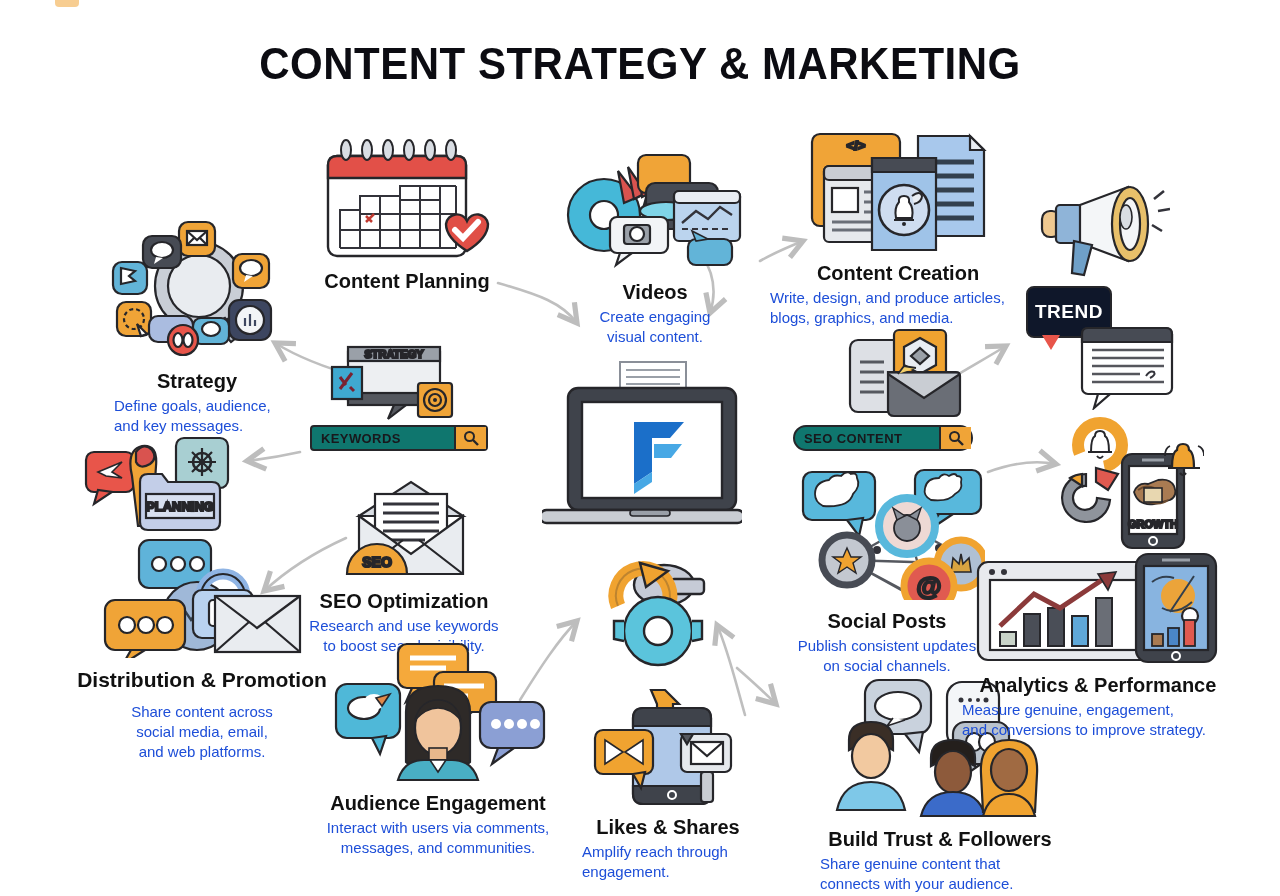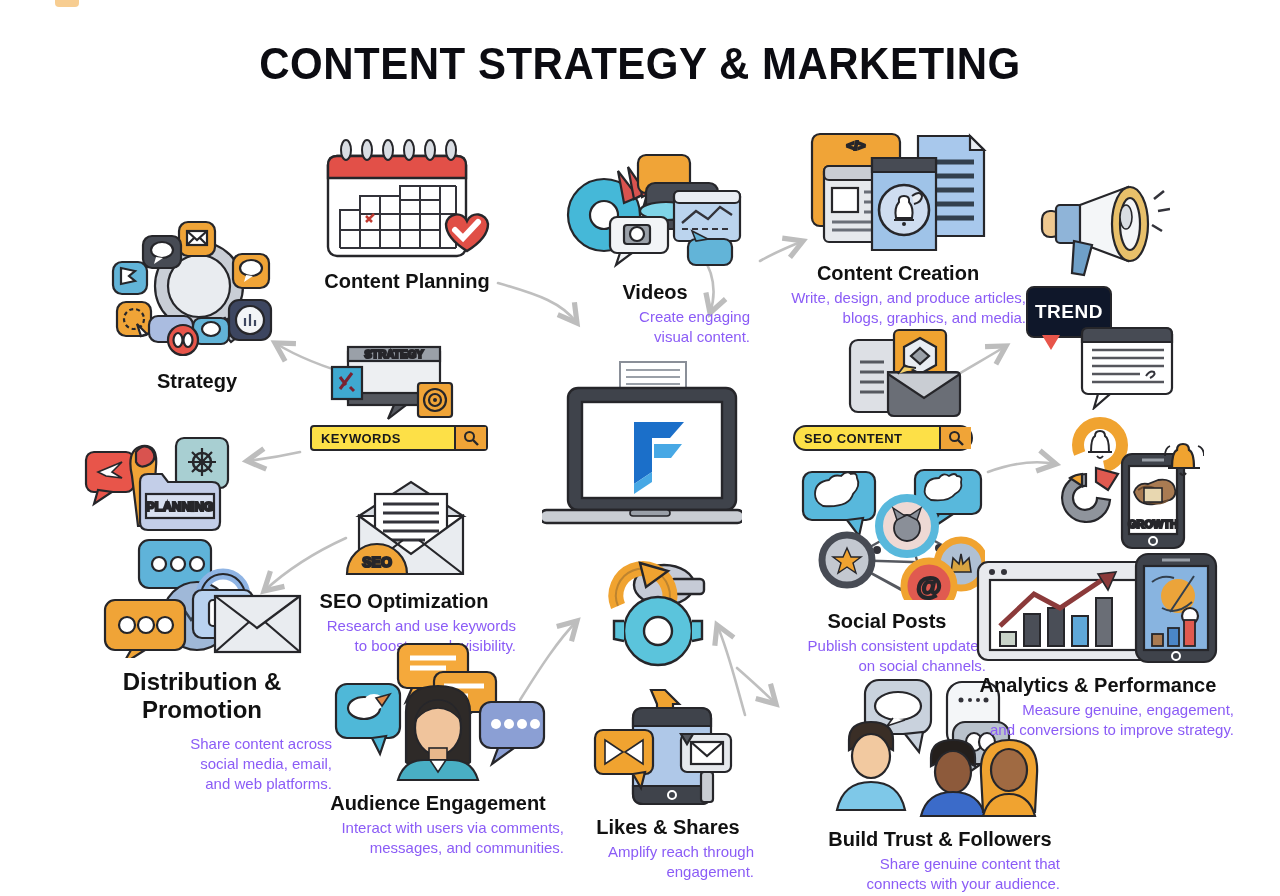--- a/index.html
+++ b/index.html
@@ -4,27 +4,27 @@
 <style>
   html,body{margin:0;padding:0;}
   body{width:1280px;height:896px;position:relative;background:#ffffff;overflow:hidden;
        font-family:"Liberation Sans",sans-serif;color:#16161a;}
   .canvas{position:absolute;inset:0;}
   .title{position:absolute;top:40px;left:0;width:100%;text-align:center;
          font-size:42px;font-weight:800;letter-spacing:0.5px;color:#0c0c12;
          transform:scaleY(1.05);}
   .node{position:absolute;text-align:center;}
   .node h2{margin:6px 0 3px;font-size:20px;font-weight:700;color:#111;}
-  .node p{margin:2px 0;font-size:15px;line-height:1.34;color:#8b5cf6;white-space:pre-line;text-align:right;}
+  .node p{margin:2px 0;font-size:15px;line-height:1.34;color:#1d4ed8;white-space:pre-line;}
   .ta-left{text-align:left;}
   .ta-left h2{text-align:center;}
   .icon-wrap{display:inline-block;}
   svg{display:block;}
   .searchbar{position:absolute;display:flex;align-items:stretch;height:26px;
-             border:2px solid #26262a;border-radius:4px;background:#fde047;box-sizing:border-box;}
+             border:2px solid #26262a;border-radius:4px;background:#0f766e;box-sizing:border-box;}
   .searchbar .q{flex:1;display:flex;align-items:center;padding-left:9px;
                 font-size:13px;font-weight:700;letter-spacing:0.4px;color:#18181c;}
   .searchbar .btn{width:30px;background:#F0A437;border-left:2px solid #26262a;
                   display:flex;align-items:center;justify-content:center;}
   .trend-bubble{position:absolute;background:#0f172a;border:2px solid #26262a;border-radius:8px;
                 color:#fff;font-weight:700;font-size:19px;display:flex;align-items:center;
                 justify-content:center;letter-spacing:0.5px;}
   .trend-bubble::after{content:"";position:absolute;left:14px;bottom:-14px;width:0;height:0;
                 border-left:9px solid transparent;border-right:9px solid transparent;
                 border-top:15px solid #E8554A;}
@@ -89,20 +89,22 @@
           <rect x="42" y="98" width="44" height="26" rx="9" fill="#AABCE0"></rect>
           <rect x="86" y="100" width="36" height="26" rx="8" fill="#62B4D8"></rect>
           <ellipse cx="104" cy="111" rx="9" ry="7" fill="#fff"></ellipse>
           <circle cx="76" cy="122" r="15" fill="#E8554A"></circle>
           <ellipse cx="71" cy="122" rx="4.5" ry="7" fill="#fff"></ellipse>
           <ellipse cx="81" cy="122" rx="4.5" ry="7" fill="#fff"></ellipse>
         </g>
       </svg>
     </span>
     <h2>Strategy</h2>
+    <p class="ta-left" style="margin-left:28px;">Define goals, audience,
+and key messages.</p>
   </section>
 
   <section class="node" style="left:296px;top:138px;width:222px;">
     <span class="icon-wrap">
       <svg width="178" height="122" viewBox="0 0 178 122">
         <g stroke="#26262a" stroke-width="2.4">
           <rect x="10" y="18" width="138" height="100" rx="9" fill="#ffffff"></rect>
           <path d="M10 40 L148 40 M10 27 Q10 18 19 18 L139 18 Q148 18 148 27 L148 40 L10 40 Z" fill="#E25048"></path>
           <g fill="#D9DDE3" stroke-width="2">
             <ellipse cx="28" cy="12" rx="5" ry="10"></ellipse>
@@ -317,21 +319,21 @@
           <rect x="118" y="86" width="85" height="56" fill="#E9ECF0" transform="translate(0,-28)"></rect>
           <path d="M118 58 L160 90 L203 58 M118 114 L152 84 M203 114 L168 84" fill="none"></path>
           <rect x="8" y="62" width="80" height="50" rx="10" fill="#F0A437"></rect>
           <polygon points="34,112 26,126 48,112" fill="#F0A437"></polygon>
           <circle cx="30" cy="87" r="8" fill="#fff"></circle>
             <circle cx="49" cy="87" r="8" fill="#fff"></circle>
             <circle cx="68" cy="87" r="8" fill="#fff"></circle>
         </g>
       </svg>
     </span>
-    <h2 style="font-size:24px;margin-top:6px;">Distribution &amp; Promotion</h2>
+    <h2 style="font-size:21px;margin-top:6px;">Distribution &amp; Promotion</h2>
     <p style="margin-top:10px;">Share content across
 social media, email,
 and web platforms.</p>
   </section>
 
   <section class="node" style="left:312px;top:642px;width:252px;">
     <span class="icon-wrap">
       <svg width="220" height="140" viewBox="0 0 220 140">
         <g stroke="#26262a" stroke-width="2.2">
           <rect x="70" y="2" width="70" height="44" rx="9" fill="#F5A93B"></rect>

